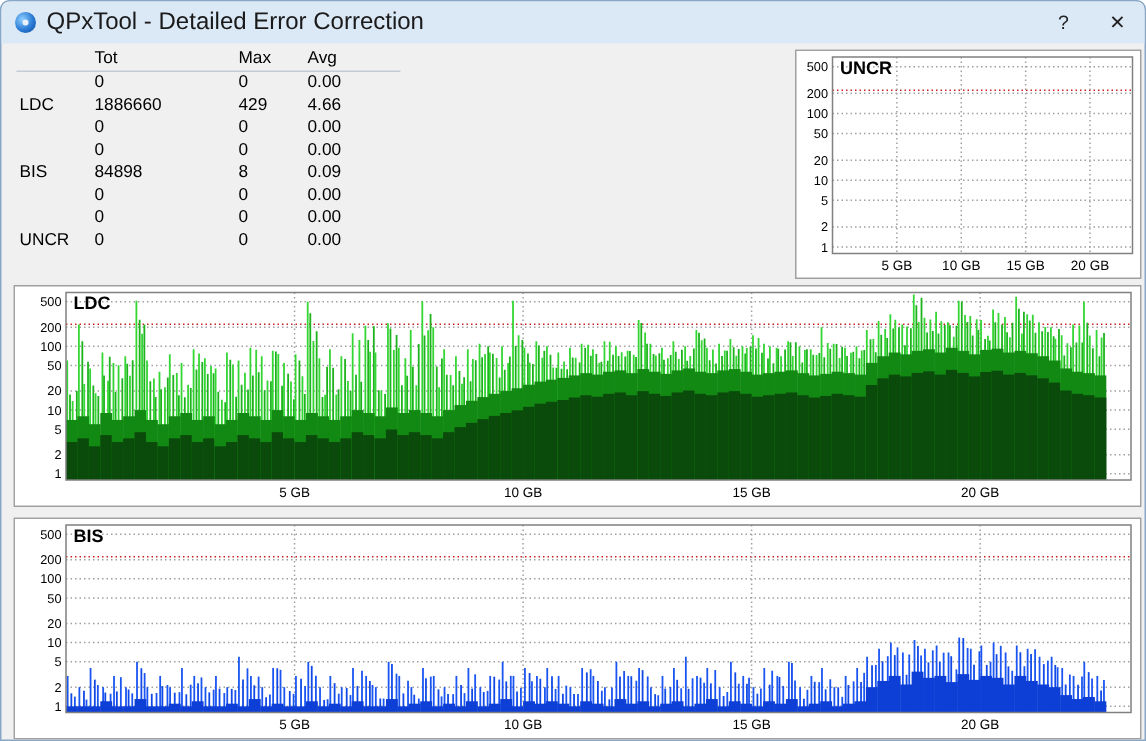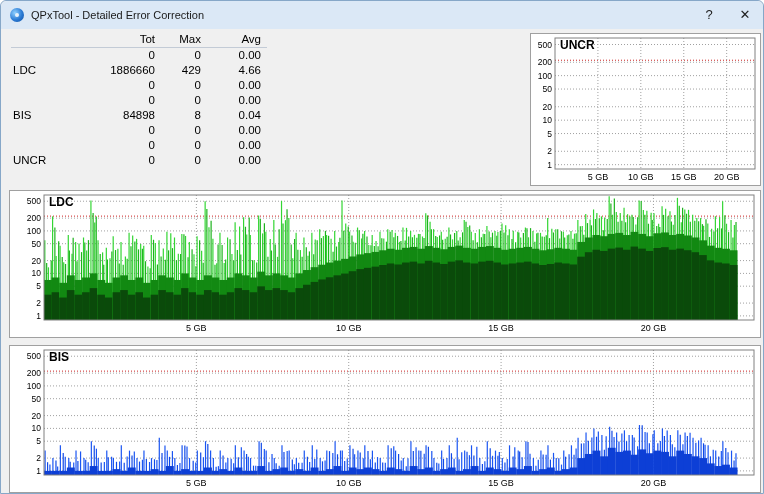--- a/index.html
+++ b/index.html
@@ -5,28 +5,28 @@
   html,body{margin:0;padding:0;background:#fff;}
   body{width:764px;height:494px;overflow:hidden;font-family:"Liberation Sans",sans-serif;}
   .window{position:absolute;left:0;top:0;width:764px;height:494px;background:#f0f0f0;
           border:1px solid #86a7c8;box-sizing:border-box;border-radius:6px 6px 0 0;}
   .titlebar{position:absolute;left:0;top:0;right:0;height:28px;background:#dbe8f6;
             display:flex;align-items:center;padding-left:9px;border-radius:6px 6px 0 0;box-sizing:border-box;}
   .app-icon{width:14px;height:14px;border-radius:50%;
             background:radial-gradient(circle at 35% 35%, #8fd0ff 0%, #2a7ad4 55%, #0b4da0 100%);
             position:relative;flex:0 0 auto;}
   .app-icon .hole{position:absolute;left:5px;top:5px;width:4px;height:4px;border-radius:50%;background:#e8f2fc;}
-  .wtitle{font-size:11px;color:#1a1a1a;margin-left:7px;flex:1 1 auto;white-space:nowrap;}
+  .wtitle{font-size:16px;color:#1a1a1a;margin-left:7px;flex:1 1 auto;white-space:nowrap;}
   .tb-btns{display:flex;height:28px;}
   .tb-btn{width:36px;height:28px;line-height:28px;text-align:center;font-size:13px;color:#222;cursor:default;}
   .stats{position:absolute;left:10px;top:31px;width:256px;font-size:11.5px;color:#000;}
   .srow{display:grid;grid-template-columns:52px 96px 46px 60px;height:15px;line-height:15px;}
   .srow.hdr{border-bottom:1px solid #c3cbd6;}
   .lbl{text-align:left;padding-left:2px;white-space:nowrap;}
-  .num{text-align:right;padding-right:4px;white-space:nowrap;}
+  .num{text-align:left;padding-right:4px;white-space:nowrap;}
   .chart-box{position:absolute;background:#fff;border:1px solid #a0a0a0;box-sizing:content-box;}
   #uncr-box{left:529px;top:32px;width:229px;height:151px;}
   #ldc-box{left:8px;top:189px;width:750px;height:146px;}
   #bis-box{left:8px;top:344px;width:750px;height:146px;}
   svg{display:block;}
 </style>
 </head>
 <body>
 
 <div class="window">
@@ -69,21 +69,21 @@
       <div class="srow">
         <div class="lbl"></div>
         <div class="num">0</div>
         <div class="num">0</div>
         <div class="num">0.00</div>
       </div>
       <div class="srow">
         <div class="lbl">BIS</div>
         <div class="num">84898</div>
         <div class="num">8</div>
-        <div class="num">0.04</div>
+        <div class="num">0.09</div>
       </div>
       <div class="srow">
         <div class="lbl"></div>
         <div class="num">0</div>
         <div class="num">0</div>
         <div class="num">0.00</div>
       </div>
       <div class="srow">
         <div class="lbl"></div>
         <div class="num">0</div>

